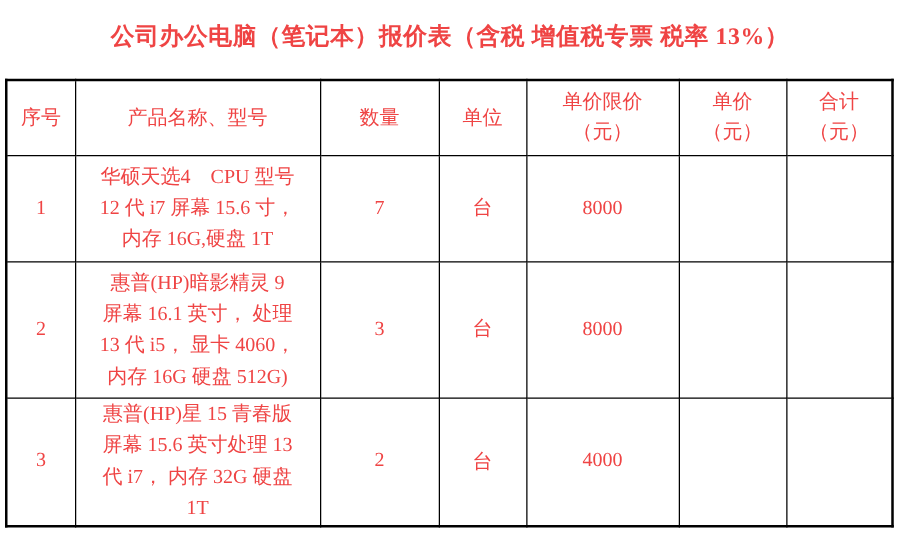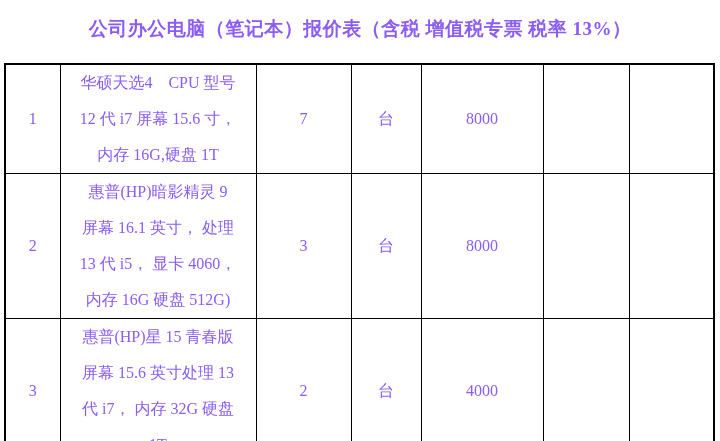--- a/index.html
+++ b/index.html
@@ -5,21 +5,21 @@
   html, body {
     margin: 0;
     padding: 0;
     background: #ffffff;
   }
   .page {
     position: relative;
     width: 720px;
     height: 441px;
     background: #ffffff;
-    color: #8b5cf6;
+    color: #ef4444;
     font-family: "Liberation Serif", "DejaVu Serif", serif;
     overflow: hidden;
   }
   .title {
     margin: 0;
     padding-top: 16px;
     text-align: center;
     font-size: 19px;
     font-weight: bold;
     letter-spacing: 0.5px;
@@ -46,21 +46,21 @@
   tr.h-header { height: 60px; }
   tr.h-r1 { height: 85px; }
   tr.h-r2 { height: 109px; }
   tr.h-r3 { height: 103px; }
   .twoline {
     white-space: pre-line;
     line-height: 24px;
   }
   .product {
     white-space: pre-line;
-    line-height: 36px;
+    line-height: 25px;
     padding: 0 5px;
   }
 </style>
 </head>
 <body>
 
 <div class="page">
   <h1 class="title">公司办公电脑（笔记本）报价表（含税 增值税专票 税率 13%）</h1>
 
   <table class="quote">
@@ -68,20 +68,32 @@
       <col style="width:55px">
       <col style="width:196px">
       <col style="width:95px">
       <col style="width:70px">
       <col style="width:122px">
       <col style="width:86px">
       <col style="width:85px">
     </colgroup>
 
     <tbody>
+        <tr class="h-header">
+      <th>序号</th>
+      <th>产品名称、型号</th>
+      <th>数量</th>
+      <th>单位</th>
+      <th class="twoline">单价限价
+（元）</th>
+      <th class="twoline">单价
+（元）</th>
+      <th class="twoline">合计
+（元）</th>
+    </tr>
 
     <tr class="h-r1">
       <td>1</td>
       <td class="product">华硕天选4　CPU 型号
 12 代 i7 屏幕 15.6 寸，
 内存 16G,硬盘 1T</td>
       <td>7</td>
       <td>台</td>
       <td>8000</td>
       <td></td>

